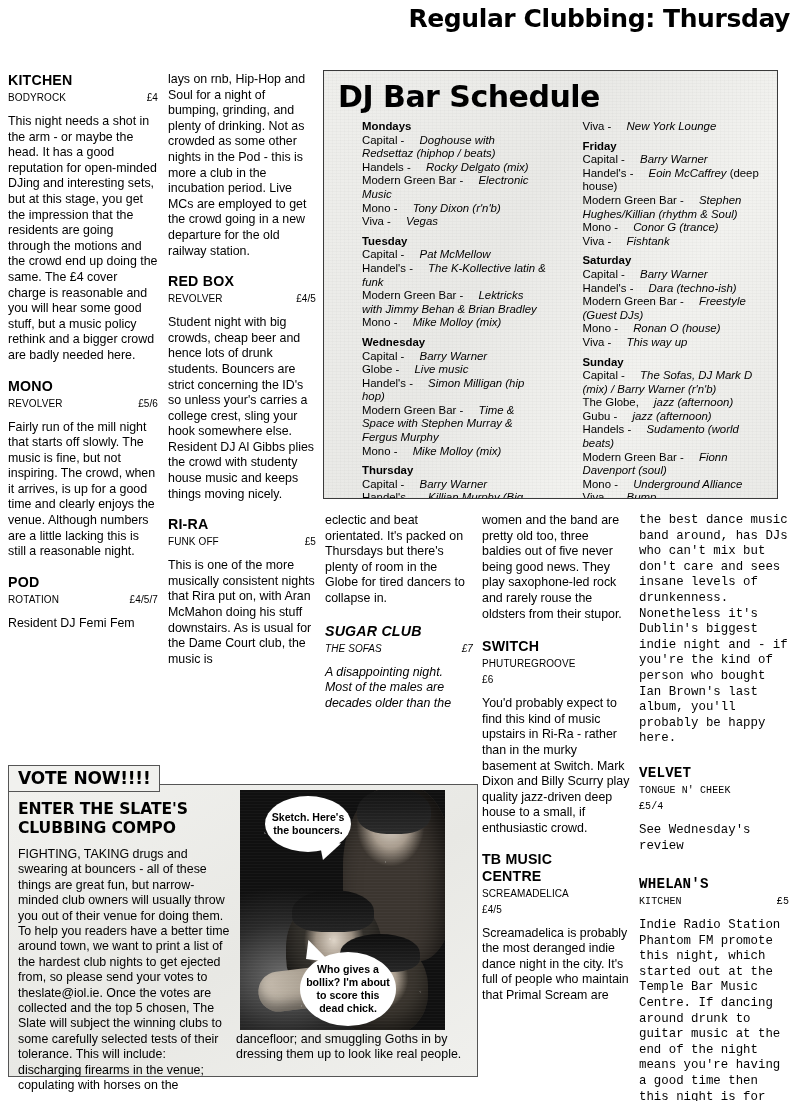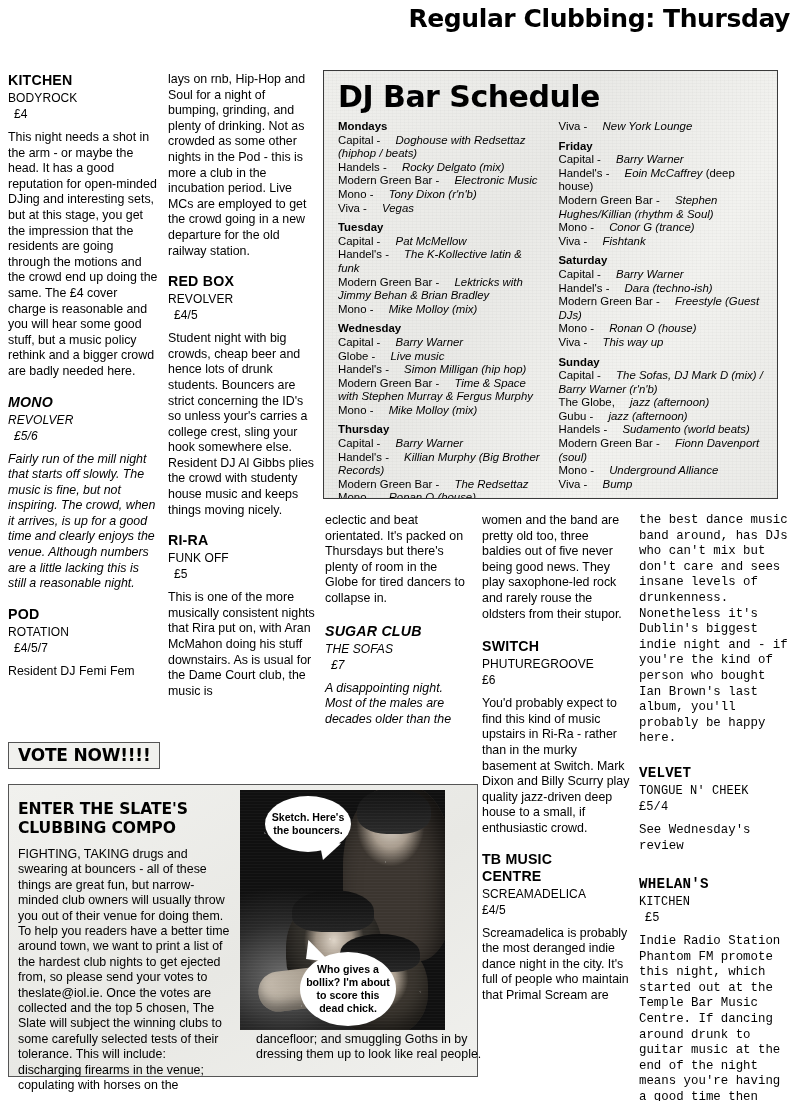--- a/index.html
+++ b/index.html
@@ -21,23 +21,22 @@
   }
 
   
   .col{position:absolute;font-size:12.4px;line-height:15.6px;}
   .venue{
     font-weight:bold;font-size:14.2px;line-height:17px;
     letter-spacing:0.2px;margin:0 0 1px 0;
   }
   .nightrow{
     display:flex;justify-content:space-between;
-    font-size:12px;line-height:16px;margin:0 0 8px 0;
+    font-size:10px;line-height:16px;margin:0 0 8px 0;
     letter-spacing:.1px;
-    flex-direction:column;
   }
   .nightrow .night{white-space:nowrap;}
   .nightrow .price{white-space:nowrap;padding-left:6px;}
   .nightrow.stacked{display:block;}
   .nightrow.stacked .price{padding-left:0;display:block;}
   .body-p{margin:0 0 14px 0;text-align:left;}
   .blk{margin-bottom:13px;}
 
   
   .schedule{
@@ -55,50 +54,50 @@
       repeating-linear-gradient(90deg,rgba(0,0,0,.015) 0 1px,transparent 1px 4px);
   }
   .schedule h2{
     margin:8px 0 6px 14px;font-size:30px;font-weight:bold;letter-spacing:-0.5px;
     font-family:"DejaVu Sans","Liberation Sans",sans-serif;
     position:relative;z-index:2;
   }
   .sched-cols{
     display:flex;gap:12px;padding:0 10px 0 14px;position:relative;z-index:2;
   }
-  .sched-col{width:212px;}
+  .sched-col{width:212px;margin-left:24px;}
   .day{font-weight:bold;font-size:11.4px;line-height:13.6px;margin-top:6px;}
   .day:first-child{margin-top:0;}
   .slot{font-size:11.4px;line-height:13.6px;}
   .slot i{font-style:italic;padding-left:12px;}
 
   
   .votebox{
     position:absolute;left:8px;top:784px;width:470px;height:293px;
     border:1.1px solid #555;box-sizing:border-box;
     background:linear-gradient(150deg,#f1f1ee,#e8e8e4 55%,#f0f0ed);
   }
   .vote-tab{
-    position:absolute;left:8px;top:742px;
+    position:absolute;left:8px;top:765px;
     border:1.1px solid #555;background:#f1f1ee;
     padding:2px 9px 3px 9px;
     font-size:17px;font-weight:bold;letter-spacing:-0.2px;
     font-family:"DejaVu Sans","Liberation Sans",sans-serif;
     z-index:4;
   }
   .vote-inner{
     position:absolute;left:18px;top:800px;width:214px;
   }
   .vote-head{
     font-size:15.6px;font-weight:bold;line-height:19px;margin:0 0 9px 0;
     font-family:"DejaVu Sans","Liberation Sans",sans-serif;letter-spacing:-0.1px;
   }
   .vote-body{font-size:12.4px;line-height:15.4px;margin:0;}
   .vote-tail{
-    position:absolute;left:256px;top:1032px;width:232px;
+    position:absolute;left:236px;top:1032px;width:232px;
     font-size:12.4px;line-height:15.4px;
   }
 
   
   .photo{
     position:absolute;left:240px;top:790px;width:205px;height:240px;
     overflow:hidden;
     background:#141414;
   }
   .photo .ph-layer{position:absolute;inset:0;}
@@ -200,21 +199,21 @@
   <div class="col" style="left:8px;top:72px;width:150px;">
     <div class="blk">
       <div class="venue">KITCHEN</div>
       <div class="nightrow">
         <span class="night">BODYROCK</span>
         <span class="price">£4</span>
       </div>
       <p class="body-p">This night needs a shot in the arm - or maybe the head. It has a good reputation for open-minded DJing and interesting sets, but at this stage, you get the impression that the residents are going through the motions and the crowd end up doing the same. The £4 cover charge is reasonable and you will hear some good stuff, but a music policy rethink and a bigger crowd are badly needed here.</p>
     </div>
 
-    <div class="blk" style="margin-top:6px;font-style:italic;">
+    <div class="blk" style="margin-top:6px;">
       <div class="venue">MONO</div>
       <div class="nightrow">
         <span class="night">REVOLVER</span>
         <span class="price">£5/6</span>
       </div>
       <p class="body-p">Fairly run of the mill night that starts off slowly. The music is fine, but not inspiring. The crowd, when it arrives, is up for a good time and clearly enjoys the venue. Although numbers are a little lacking this is still a reasonable night.</p>
     </div>
 
     <div class="blk" style="margin-top:6px;">
       <div class="venue">POD</div>

